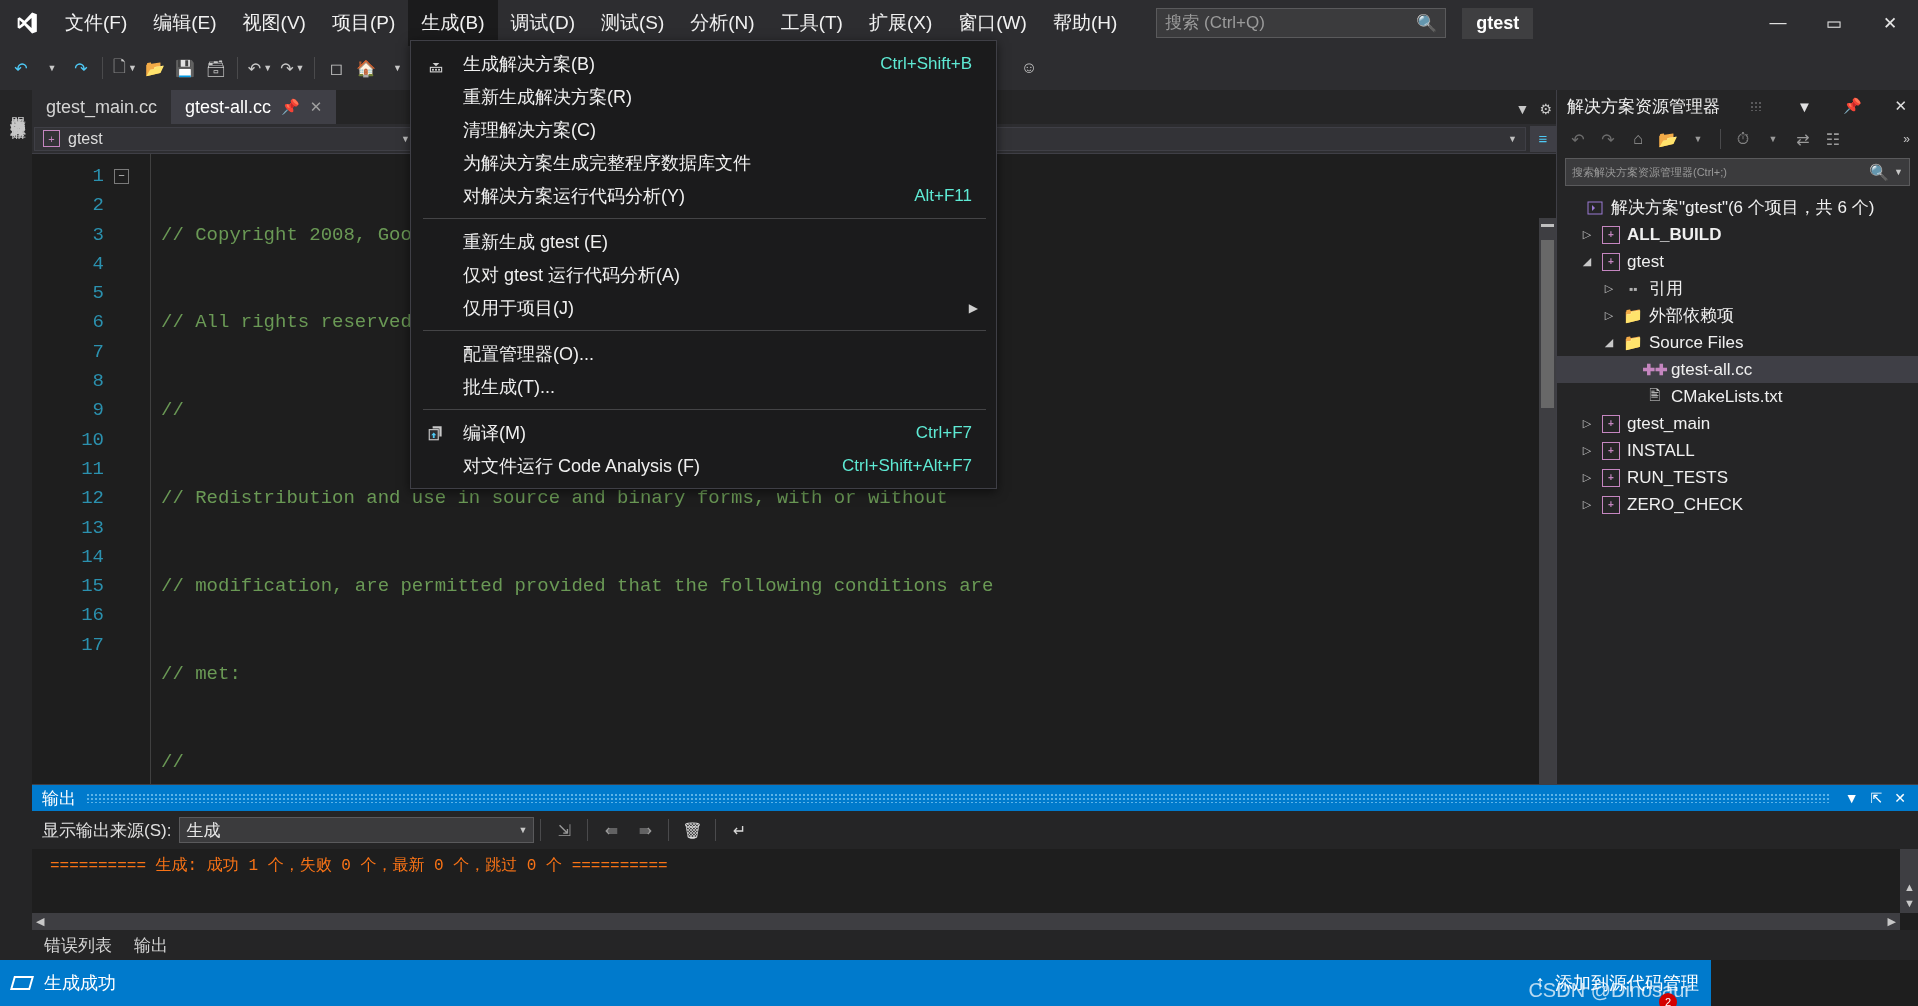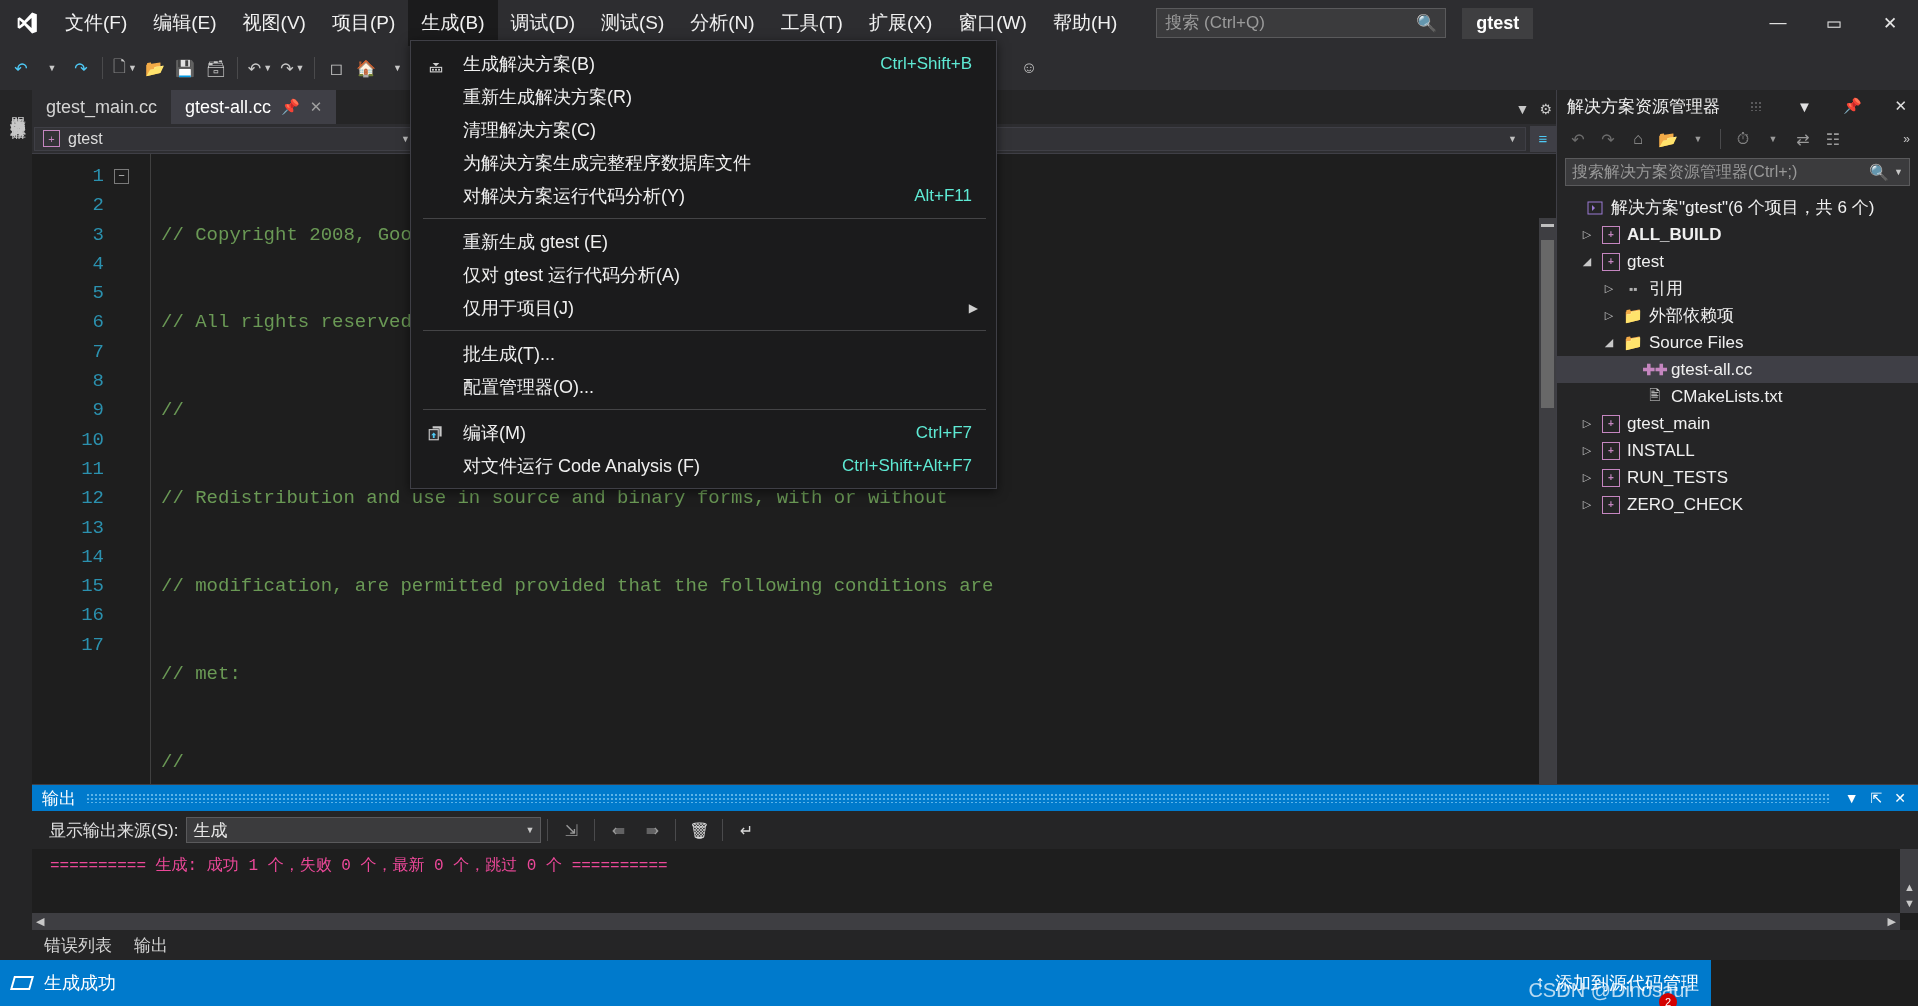--- a/index.html
+++ b/index.html
@@ -162,21 +162,21 @@
   .se-tb.blue { color: #4ec9f5; }
   .se-tb.dis { color: #6d6d6d; }
   .se-vsep { width: 1px; height: 20px; background: #4a4a4c; margin: 0 5px; }
   .se-chev { position: absolute; right: 8px; color: #c8c8c8; font-size: 12px; }
   .se-search {
     margin: 2px 8px 4px 8px; height: 28px; background: #3b3b3d; border: 1px solid #5a5a5c;
     display: flex; align-items: center; padding: 0 6px;
   }
   .se-search input {
     flex: 1; background: transparent; border: none; outline: none; color: #c8c8c8;
-    font-size: 16px; font-family: "Liberation Sans", sans-serif;
+    font-size: 11px; font-family: "Liberation Sans", sans-serif;
   }
   .se-search input::placeholder { color: #999; }
   .se-tree { padding-top: 4px; font-size: 17px; color: #f0f0f0; }
   .tr { height: 27px; display: flex; align-items: center; gap: 6px; white-space: nowrap; }
   .tr.sel { background: #3f3f46; }
   .tw { width: 16px; text-align: center; color: #c8c8c8; font-size: 11px; flex-shrink: 0; }
   .ti { width: 20px; display: flex; align-items: center; justify-content: center; flex-shrink: 0; }
   .cpp-ico {
     width: 18px; height: 18px; border: 1px solid #c586c0; color: #c586c0;
     font-size: 10px; display: flex; align-items: center; justify-content: center; font-weight: bold;
@@ -190,32 +190,32 @@
     background: #1e1e1e; border-top: 1px solid #3f3f46;
   }
   .out-title {
     height: 26px; background: #007acc; display: flex; align-items: center;
     color: #ffffff; font-size: 17px; padding: 0 6px 0 10px;
   }
   .out-dots { flex: 1; height: 10px; margin: 0 10px;
     background-image: radial-gradient(#5cb3e8 1px, transparent 1px); background-size: 4px 4px; }
   .out-hbtn { color: #ffffff; font-size: 14px; padding: 0 6px; }
   .out-toolbar { height: 38px; display: flex; align-items: center; padding-left: 10px; gap: 0; background: #252526;}
-  .out-lbl { color: #e0e0e0; font-size: 17px; margin-right: 8px; margin-left: 7px; }
+  .out-lbl { color: #e0e0e0; font-size: 17px; margin-right: 8px; }
   .out-select {
     width: 355px; height: 26px; background: #3b3b3d; border: 1px solid #5a5a5c;
     display: flex; align-items: center; color: #e8e8e8; font-size: 17px; padding: 0 6px;
   }
   .out-select .caret { margin-left: auto; font-size: 9px; color: #c8c8c8; }
   .out-tb { width: 34px; height: 30px; display:flex; align-items:center; justify-content:center; font-size: 16px; color: #9a9a9a;}
   .out-tb.act { color: #d8d8d8; }
   .out-vsep { width: 1px; height: 22px; background: #4a4a4c; margin: 0 6px; }
   .out-body {
     position: absolute; left: 0; right: 0; top: 64px; bottom: 0; overflow: hidden;
-    color: #ec4899; font-family: "Liberation Mono", monospace; font-size: 16px;
+    color: #f97316; font-family: "Liberation Mono", monospace; font-size: 16px;
     padding: 6px 0 0 18px;
   }
   .out-hscroll { position: absolute; left:0; right: 18px; bottom: 0; height: 17px; background: #3e3e42;}
   .out-hscroll .lb, .out-hscroll .rb { position:absolute; top: 2px; color:#c8c8c8; font-size: 11px; }
   .out-hscroll .lb { left: 4px; } .out-hscroll .rb { right: 4px; }
   .out-vscroll { position: absolute; right: 0; top: 64px; bottom: 17px; width: 18px; background:#3e3e42;}
   .out-vscroll .a1 { position:absolute; left:4px; bottom: 20px; color:#c8c8c8; font-size:11px;}
   .out-vscroll .a2 { position:absolute; left:4px; bottom: 4px; color:#c8c8c8; font-size:11px;}
 
   
@@ -447,24 +447,24 @@
     </div>
     <div class="dd-item">
       <span>仅对 gtest 运行代码分析(A)</span>
     </div>
     <div class="dd-item">
       <span>仅用于项目(J)</span>
       <span class="submark">▶</span>
     </div>
     <div class="dd-sep"></div>
     <div class="dd-item">
+      <span>配置管理器(O)...</span>
+    </div>
+    <div class="dd-item">
       <span>批生成(T)...</span>
-    </div>
-    <div class="dd-item">
-      <span>配置管理器(O)...</span>
     </div>
     <div class="dd-sep"></div>
     <div class="dd-item">
       <span class="dd-ico">
         <svg viewBox="0 0 16 16" width="18" height="18">
             <path fill="#c8c8c8" d="M5 2h8v9h-2V4H5z"></path>
             <rect x="2" y="5" width="8" height="9" fill="#2d2d30" stroke="#c8c8c8"></rect>
             <path fill="#4ec9f5" d="M6 7.5 8.2 10H6.8v2.4H5.2V10H3.8z"></path>
           </svg>
       </span>

